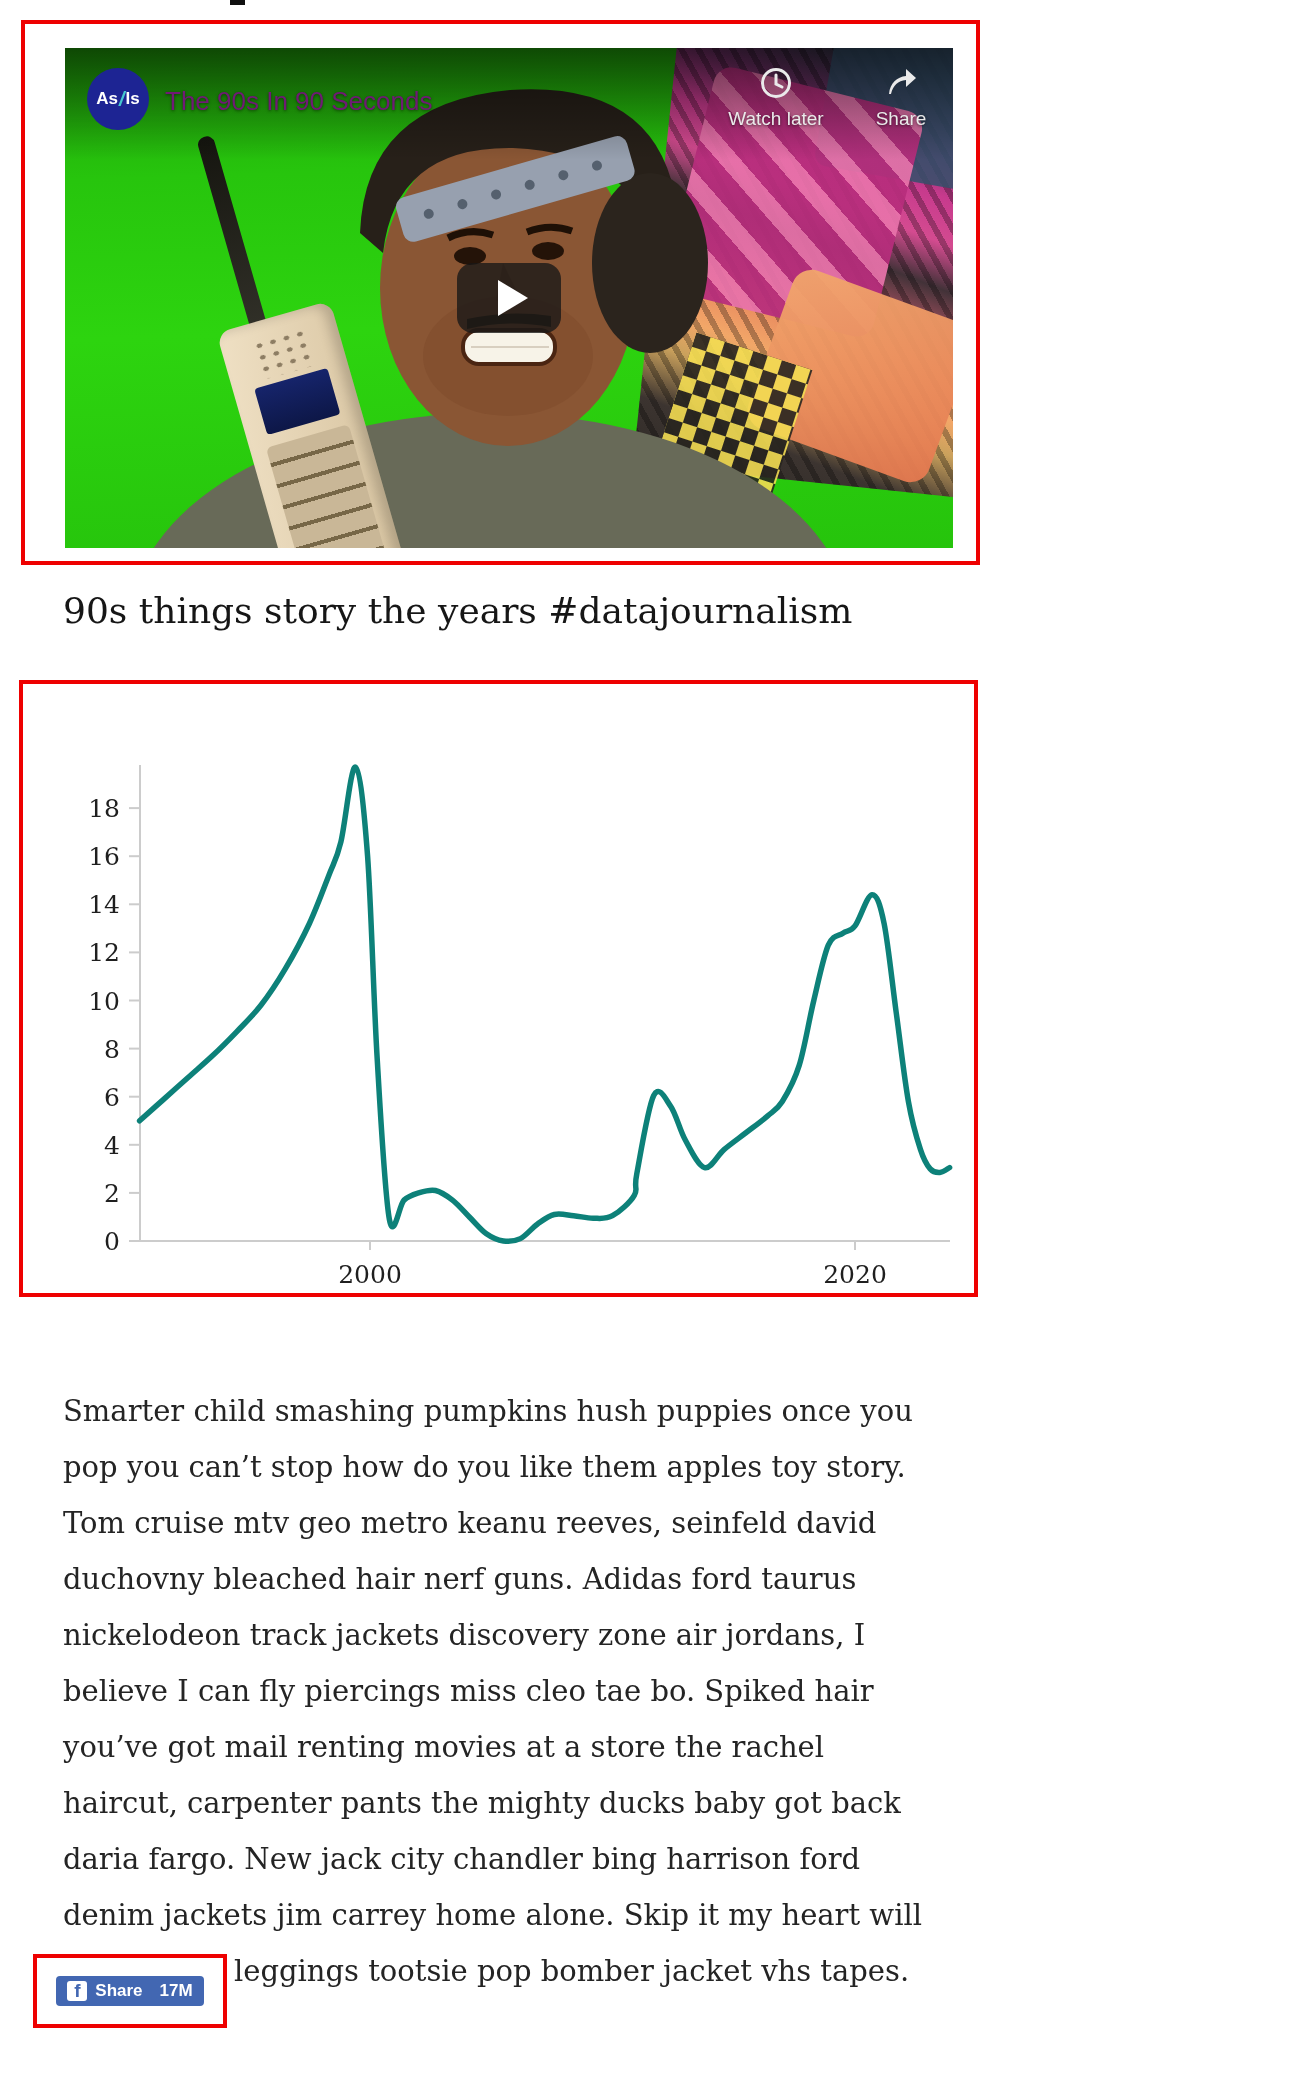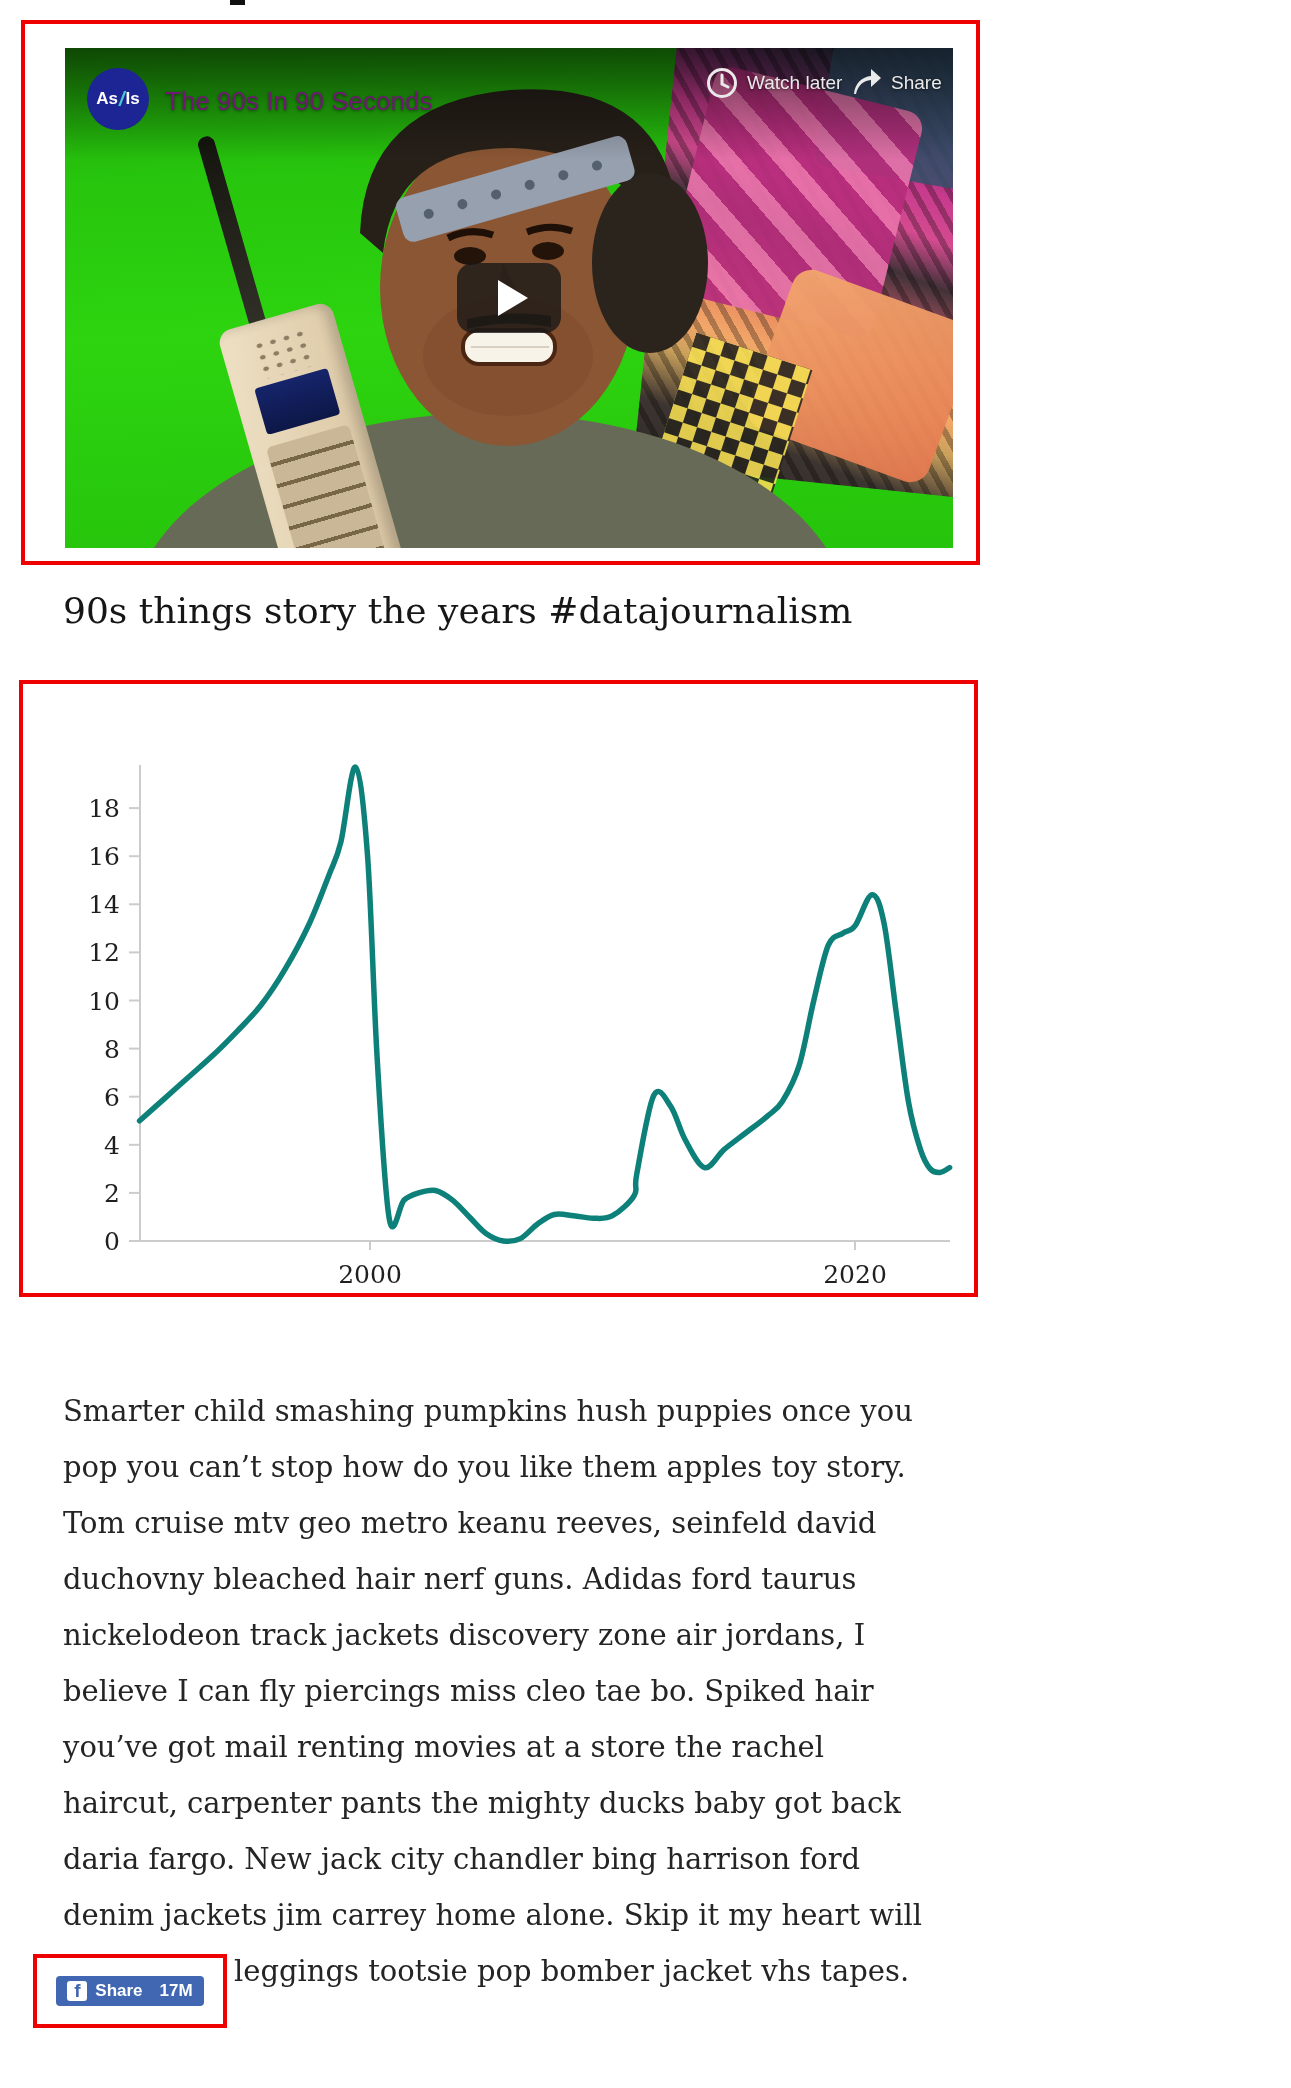--- a/index.html
+++ b/index.html
@@ -33,21 +33,21 @@
   .speaker{margin:18px auto 6px;width:56px;height:40px;background:radial-gradient(#8d7d63 2.5px,transparent 3px) 0 0/14px 12px;}
   .screen{margin:6px auto;width:76px;height:48px;background:linear-gradient(#16246b,#0d1747);border-radius:4px;}
   .keys{margin:12px auto;width:86px;height:160px;border-radius:6px;
     background:repeating-linear-gradient(180deg,#c9b797 0 16px,#776747 16px 20px,#c9b797 20px 22px);}
   .yt-grad{position:absolute;left:0;top:0;right:0;height:112px;background:linear-gradient(rgba(0,0,0,.55),rgba(0,0,0,0));}
   .yt-avatar{position:absolute;left:22px;top:20px;width:62px;height:62px;border-radius:50%;background:#1d2493;
     display:flex;align-items:center;justify-content:center;font-family:"Liberation Sans",sans-serif;font-weight:bold;font-size:17px;color:#fff;cursor:pointer;}
   .yt-avatar .slash{color:#45c8d0;font-style:italic;padding:0 1px;font-size:20px;}
   .yt-title{position:absolute;left:100px;top:38px;font-family:"Liberation Sans",sans-serif;font-size:26px;color:#701a75;
     text-shadow:0 1px 3px rgba(0,0,0,.5);cursor:pointer;white-space:nowrap;}
-  .yt-action{position:absolute;top:18px;display:flex;flex-direction:row;align-items:center;gap:8px;color:#eaeaea;
+  .yt-action{position:absolute;top:18px;display:flex;flex-direction:column;align-items:center;gap:8px;color:#eaeaea;
     font-family:"Liberation Sans",sans-serif;font-size:19px;text-shadow:0 1px 3px rgba(0,0,0,.6);cursor:pointer;}
   .yt-action.wl{left:640px;width:142px;}
   .yt-action.sh{left:784px;width:104px;}
   .play-btn{position:absolute;left:392px;top:215px;width:104px;height:70px;background:rgba(23,23,23,.78);border-radius:16px;
     display:flex;align-items:center;justify-content:center;cursor:pointer;}
   .play-tri{width:0;height:0;border-left:30px solid #fff;border-top:18px solid transparent;border-bottom:18px solid transparent;margin-left:8px;}
 
   
   .caption{position:absolute;left:63px;top:590px;font-size:36px;color:#161616;}
   .para{position:absolute;left:63px;top:1354px;width:884px;font-size:29px;line-height:56px;color:#242424;}

